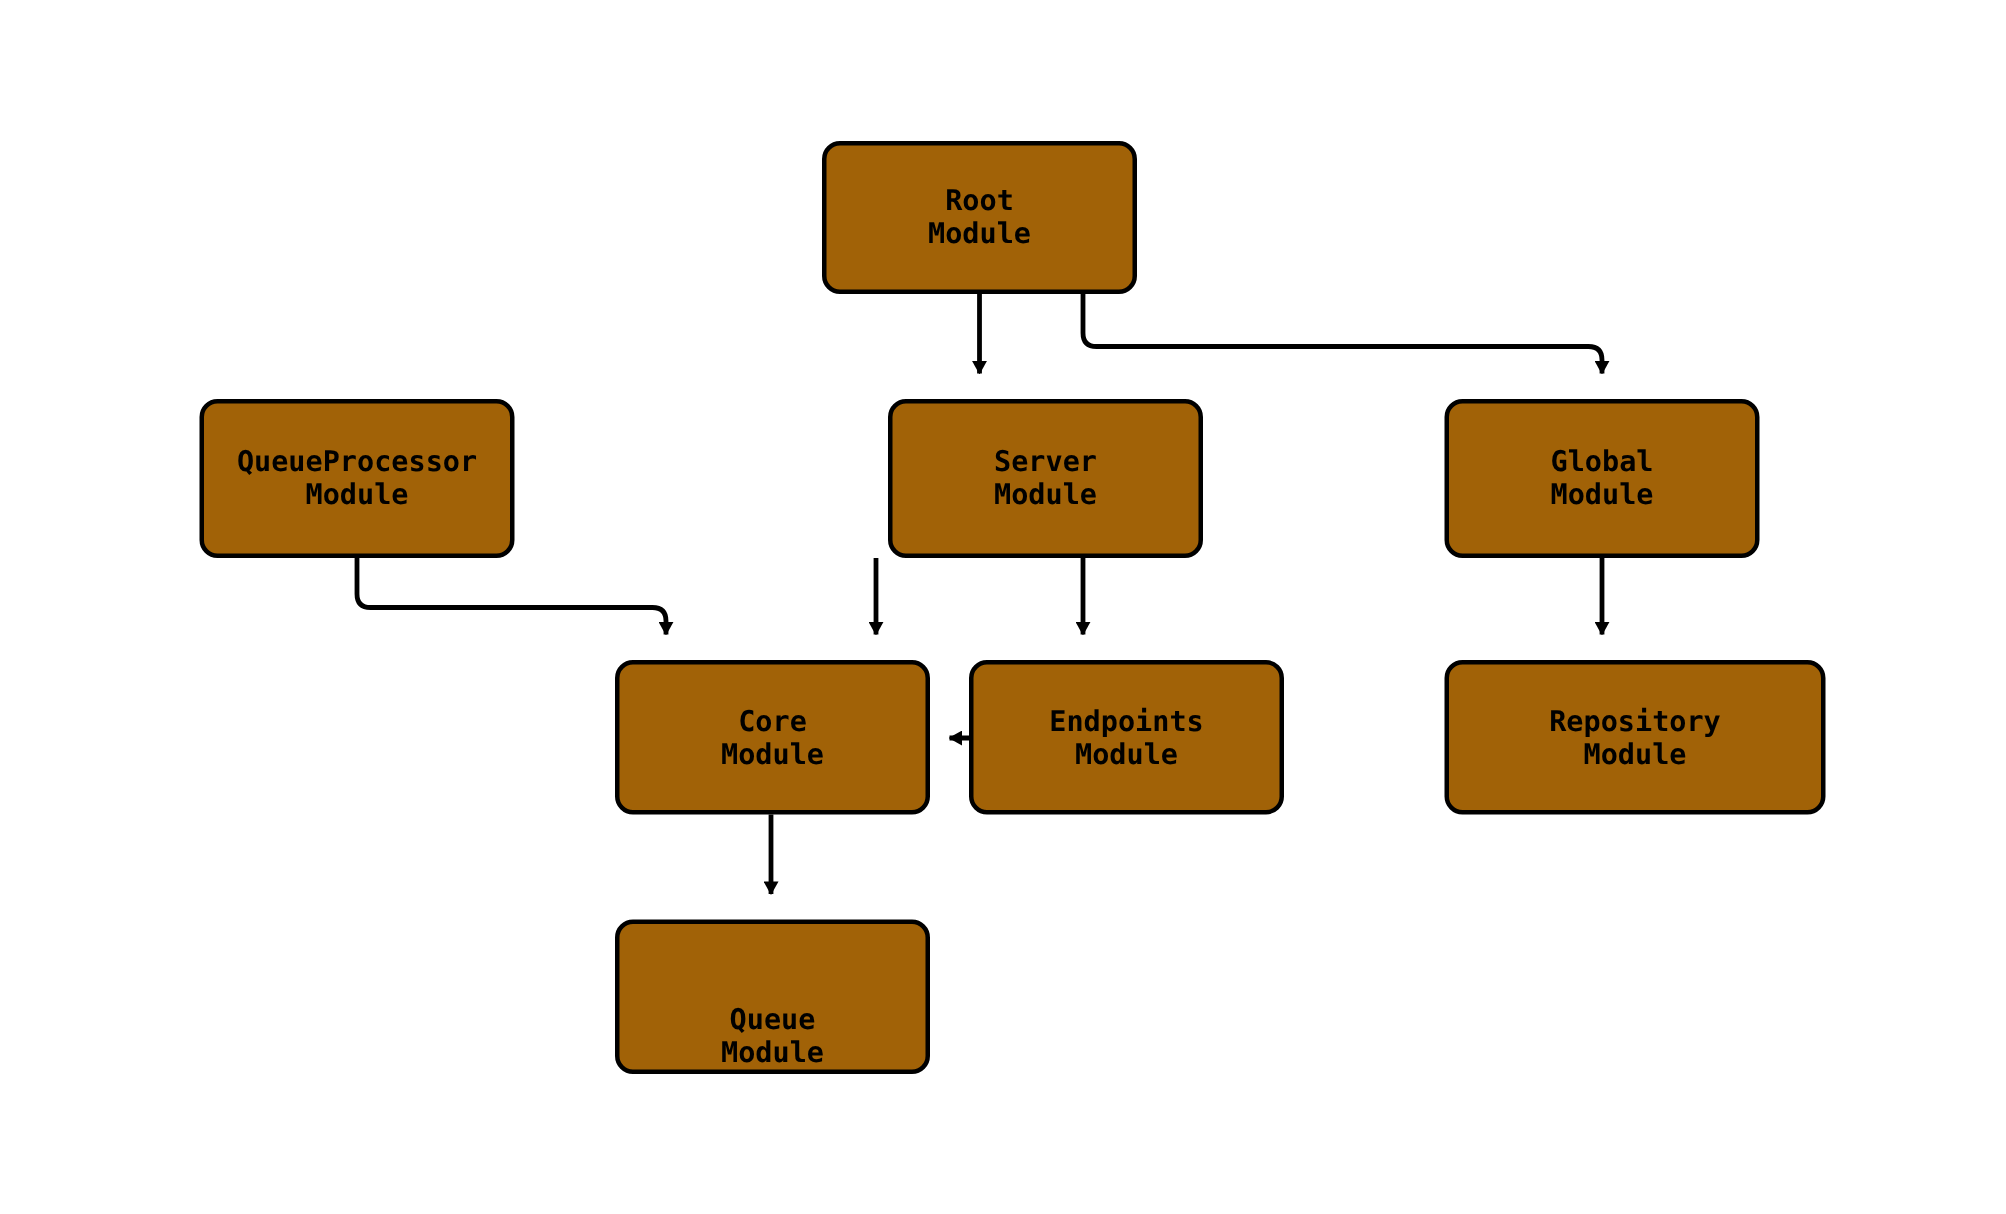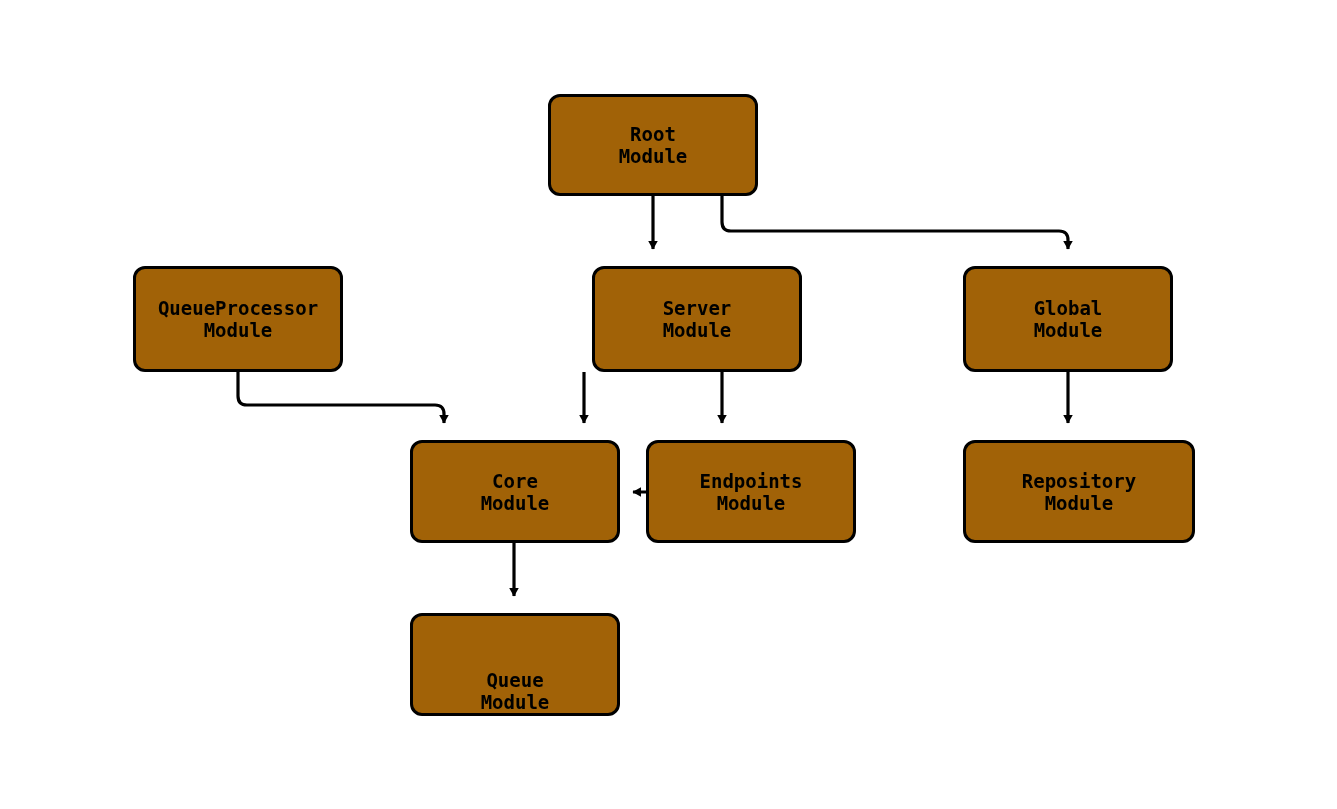--- a/index.html
+++ b/index.html
@@ -109,21 +109,21 @@
   <div class="node" style="left:410px; top:440px; width:210px; height:103px;">
     <span class="node-label">Core
 Module</span>
   </div>
 
   <div class="node" style="left:646px; top:440px; width:210px; height:103px;">
     <span class="node-label">Endpoints
 Module</span>
   </div>
 
-  <div class="node" style="left:963px; top:440px; width:232px; height:103px;">
+  <div class="node" style="left:963px; top:440px; width:254px; height:103px;">
     <span class="node-label">Repository
 Module</span>
   </div>
 
   <div class="node" style="left:410px; top:613px; width:210px; height:103px;align-items:flex-end;">
     <span class="node-label">Queue
 Module</span>
   </div>
 
 </div>

